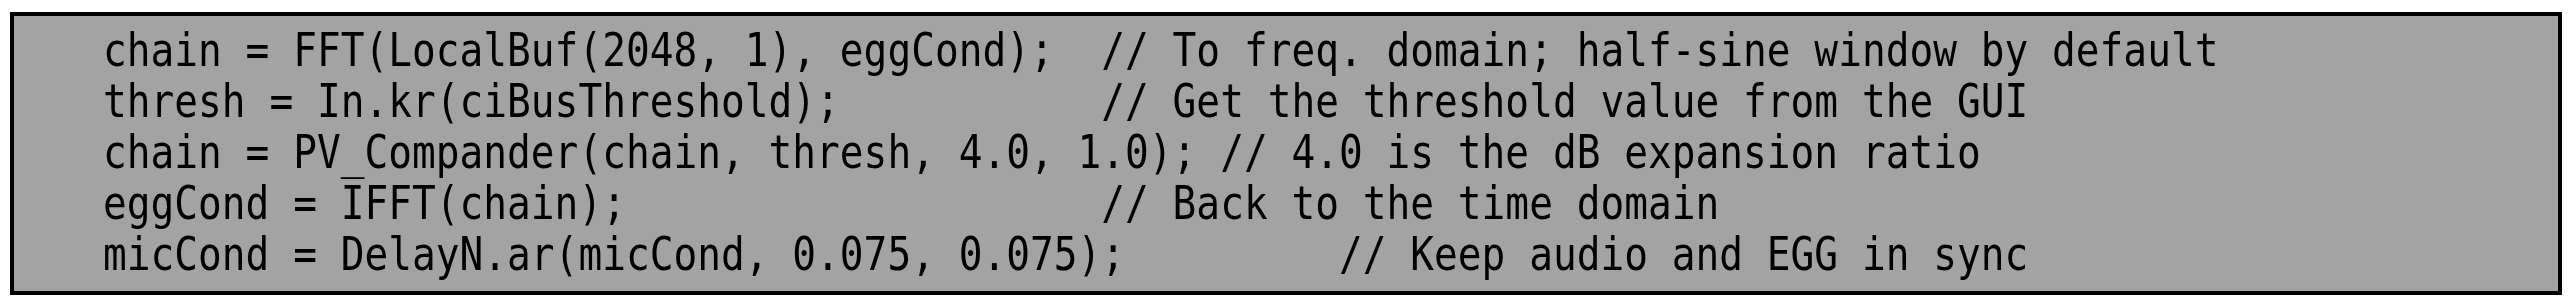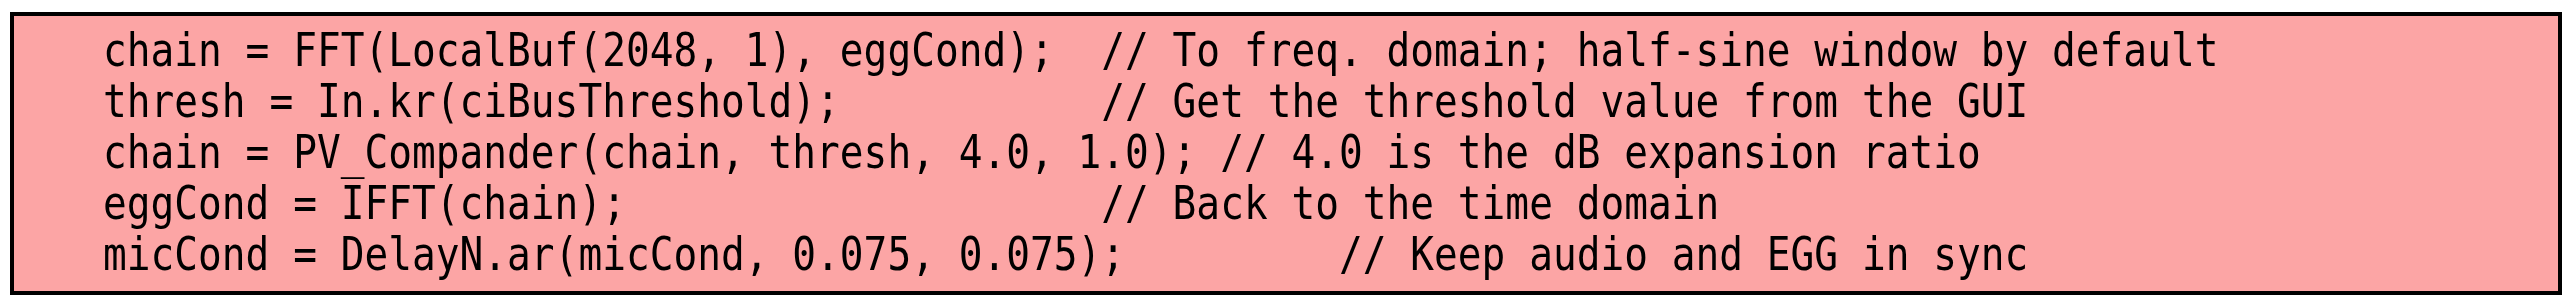--- a/index.html
+++ b/index.html
@@ -15,21 +15,21 @@
     font-family: "DejaVu Sans Mono", "Liberation Mono", monospace;
   }
   .code-box {
     position: absolute;
     left: 10px;
     top: 12px;
     width: 2552px;
     height: 283px;
     box-sizing: border-box;
     border: 4px solid #000000;
-    background: #fca5a5;
+    background: #a3a3a3;
     padding-left: 89px;
     padding-top: 8px;
     overflow: hidden;
   }
   .code-scale {
     transform: scaleX(0.84);
     transform-origin: left top;
     width: 2969px;
   }
   .code-line {

